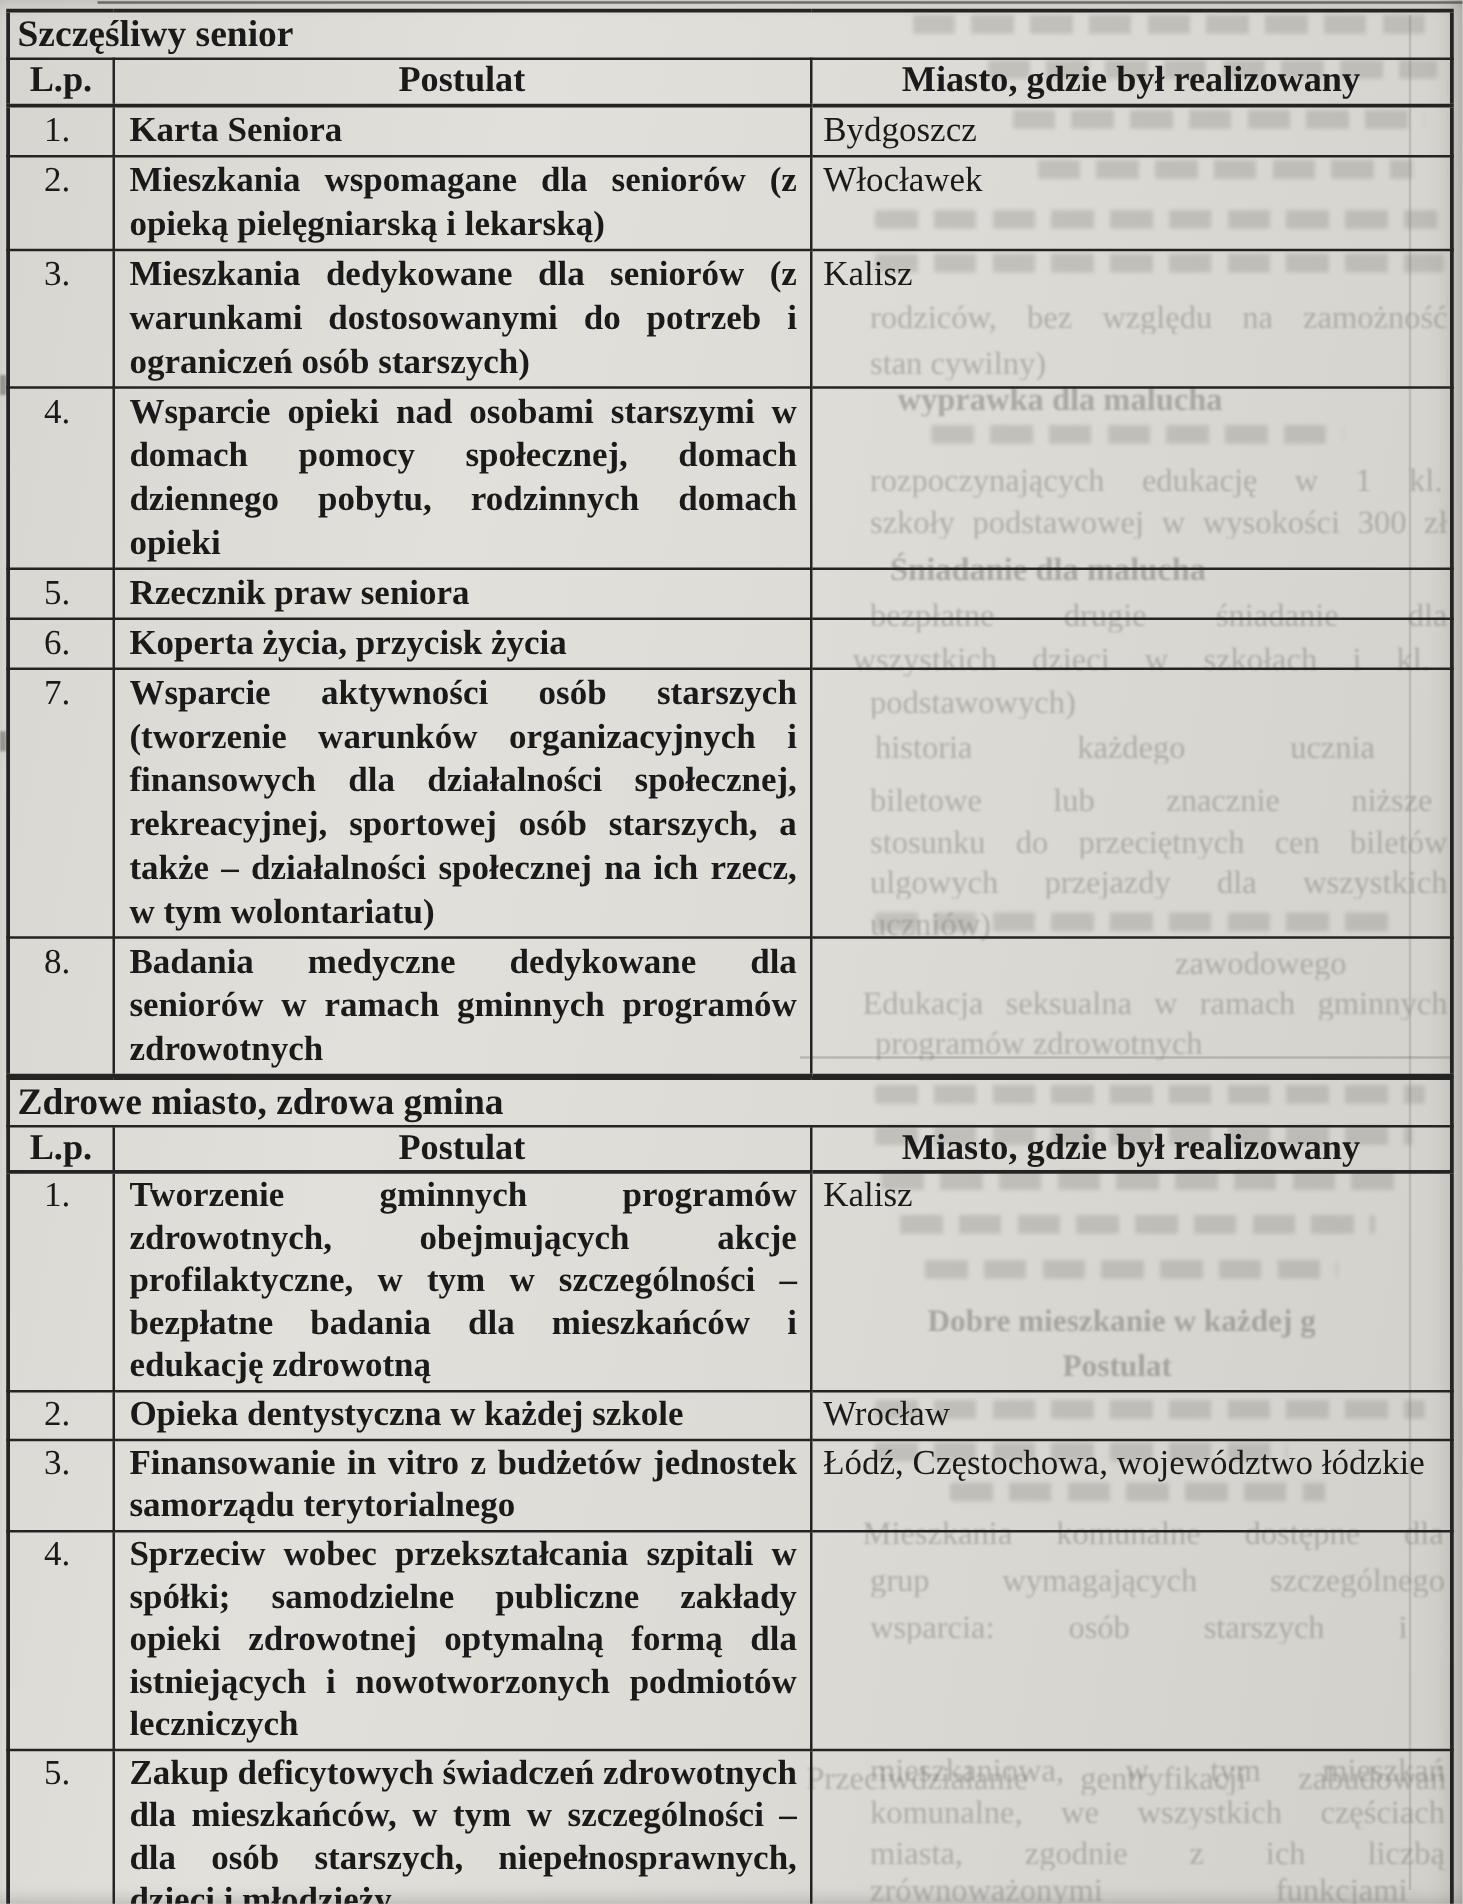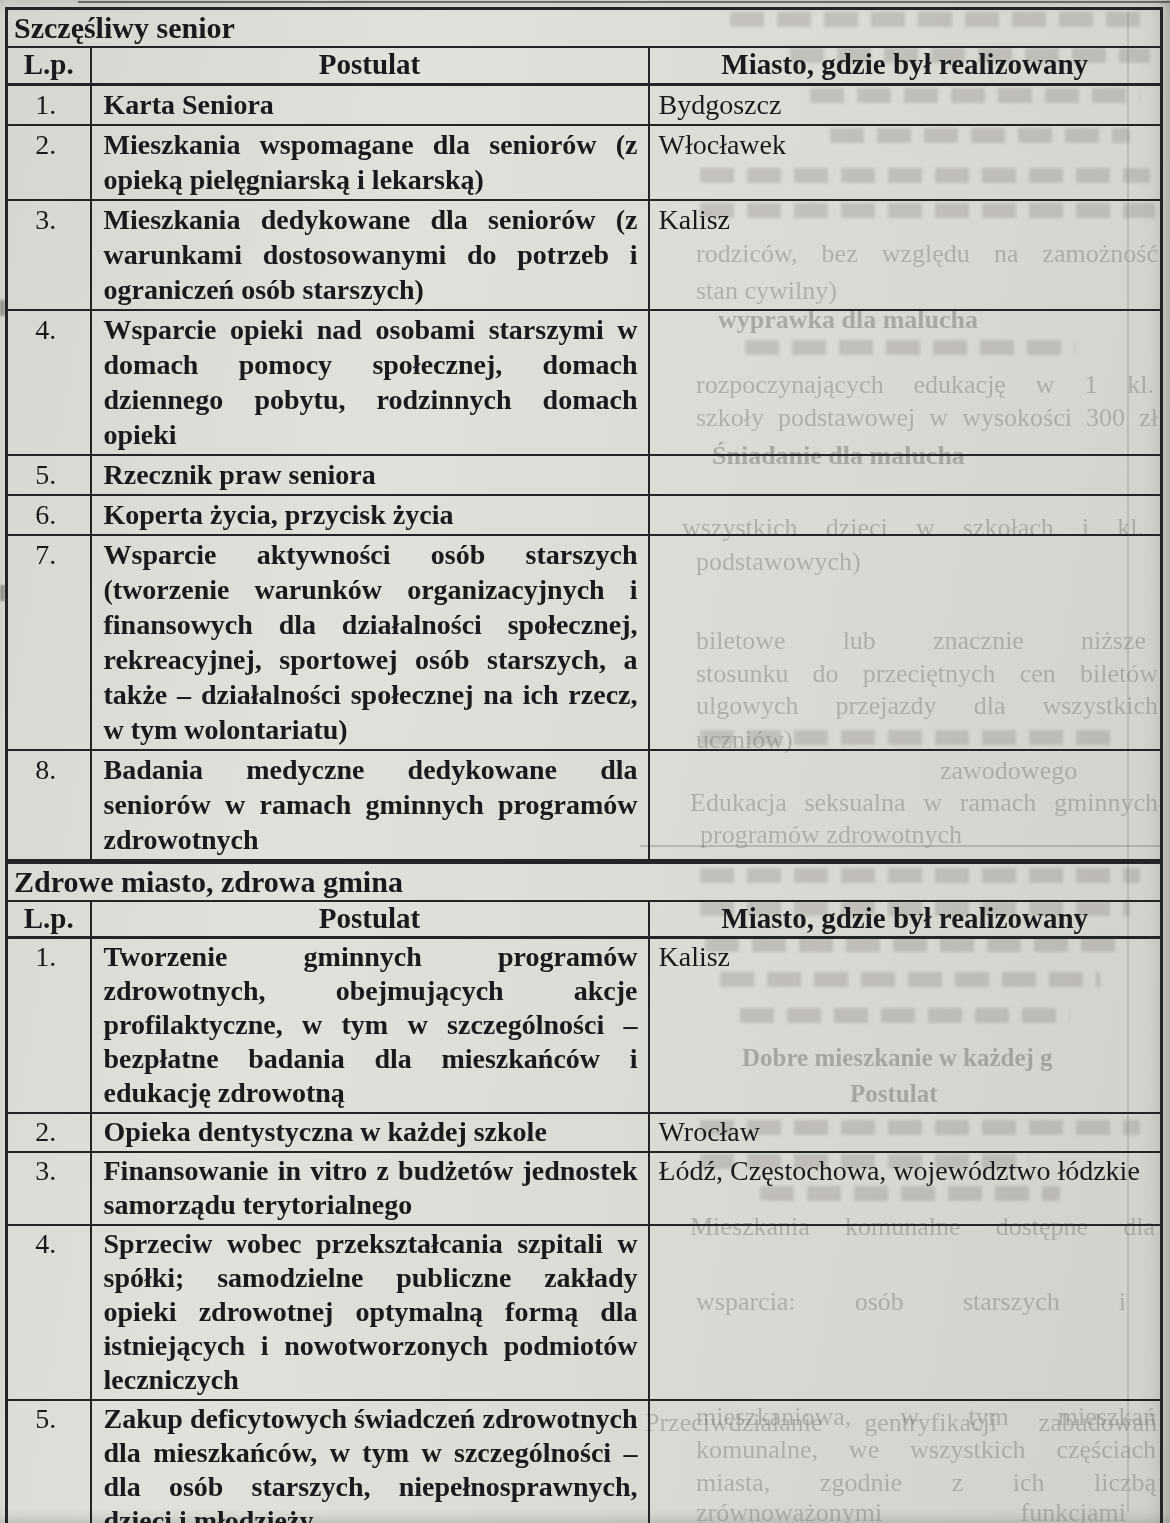--- a/index.html
+++ b/index.html
@@ -92,32 +92,35 @@
     <div class="smudge" style="top:1120px;left:700px;width:440px;"></div>
     <div class="smudge" style="top:1154px;left:700px;width:330px;"></div>
     <div class="smudge" style="top:1186px;left:760px;width:300px;"></div>
 
     <div class="gline sp" style="top:240px;left:696px;width:462px;">rodziców, bez względu na zamożność</div>
     <div class="gline" style="top:277px;left:696px;width:260px;">stan cywilny)</div>
     <div class="gline gb" style="top:306px;left:718px;width:330px;">wyprawka dla malucha</div>
     <div class="gline sp" style="top:371px;left:696px;width:458px;">rozpoczynających edukację w 1 kl.</div>
     <div class="gline sp" style="top:404px;left:696px;width:462px;">szkoły podstawowej w wysokości 300 zł</div>
     <div class="gline gb" style="top:442px;left:712px;width:340px;">Śniadanie dla malucha</div>
+    <div class="gline sp" style="top:479px;left:696px;width:462px;">bezpłatne drugie śniadanie dla</div>
     <div class="gline sp" style="top:514px;left:682px;width:462px;">wszystkich dzieci w szkołach i kl.</div>
     <div class="gline" style="top:548px;left:696px;width:280px;">podstawowych)</div>
+    <div class="gline sp" style="top:584px;left:700px;width:400px;">historia każdego ucznia</div>
     <div class="gline sp" style="top:627px;left:696px;width:450px;">biletowe lub znacznie niższe</div>
     <div class="gline sp" style="top:660px;left:696px;width:462px;">stosunku do przeciętnych cen biletów</div>
     <div class="gline sp" style="top:692px;left:696px;width:462px;">ulgowych przejazdy dla wszystkich</div>
     <div class="gline" style="top:726px;left:696px;width:170px;">uczniów)</div>
     <div class="gline" style="top:757px;left:940px;width:210px;">zawodowego</div>
     <div class="gline sp" style="top:789px;left:690px;width:468px;">Edukacja seksualna w ramach gminnych</div>
     <div class="gline" style="top:821px;left:700px;width:350px;">programów zdrowotnych</div>
     <div class="gline gsec" style="top:1044px;left:742px;width:310px;">Dobre mieszkanie w każdej gminie</div>
     <div class="gline gsec" style="top:1080px;left:850px;width:150px;">Postulat</div>
     <div class="gline sp" style="top:1213px;left:690px;width:465px;">Mieszkania komunalne dostępne dla</div>
+    <div class="gline sp" style="top:1251px;left:696px;width:460px;">grup wymagających szczególnego</div>
     <div class="gline sp" style="top:1288px;left:696px;width:430px;">wsparcia: osób starszych i</div>
     <div class="gline sp" style="top:1361px;left:645px;width:512px;margin-top:48px;">Przeciwdziałanie gentryfikacji zabudowań</div>
     <div class="gline sp" style="top:1403px;left:696px;width:460px;">mieszkaniowa, w tym mieszkań</div>
     <div class="gline sp" style="top:1436px;left:696px;width:460px;">komunalne, we wszystkich częściach</div>
     <div class="gline sp" style="top:1469px;left:696px;width:460px;">miasta, zgodnie z ich liczbą</div>
     <div class="gline sp" style="top:1499px;left:696px;width:430px;">zrównoważonymi funkcjami</div>
   </div>
 
   <table class="t t1">
     <colgroup>

